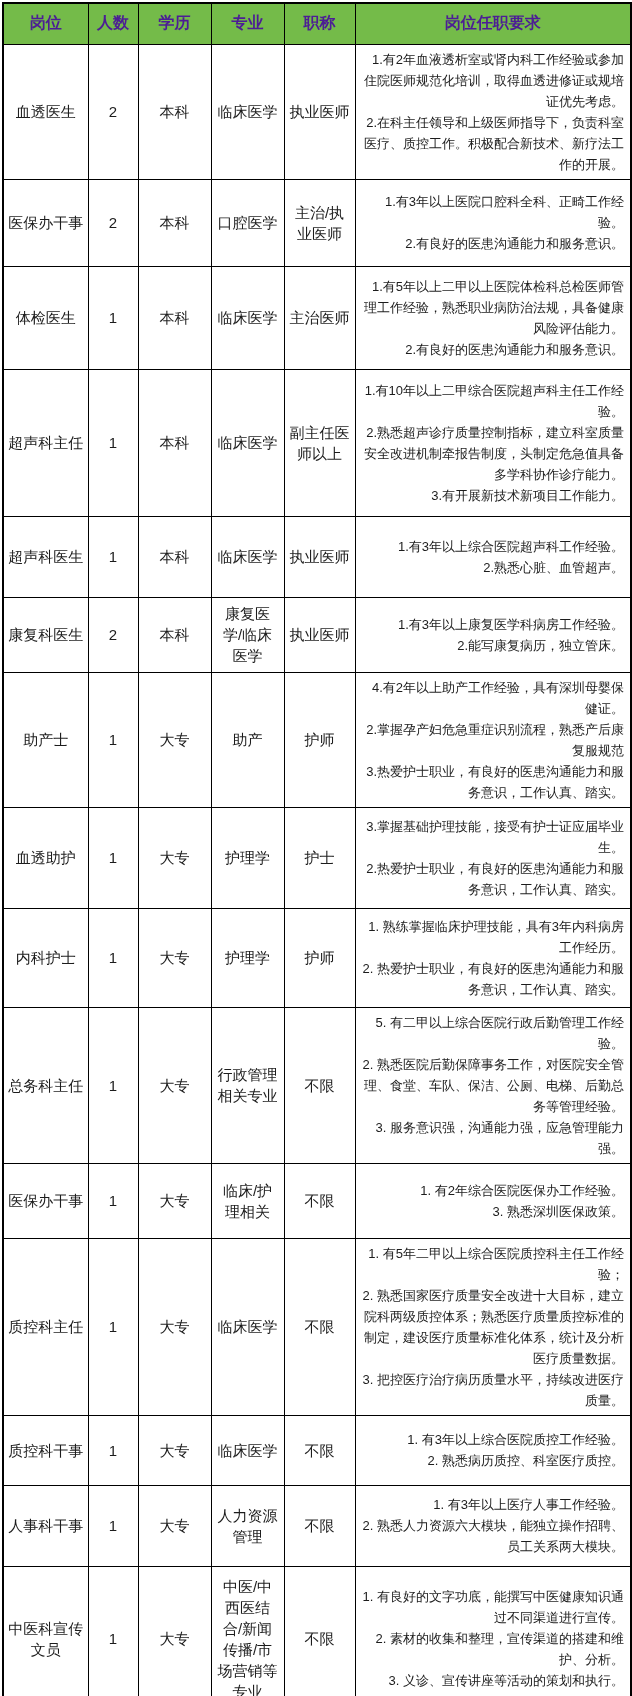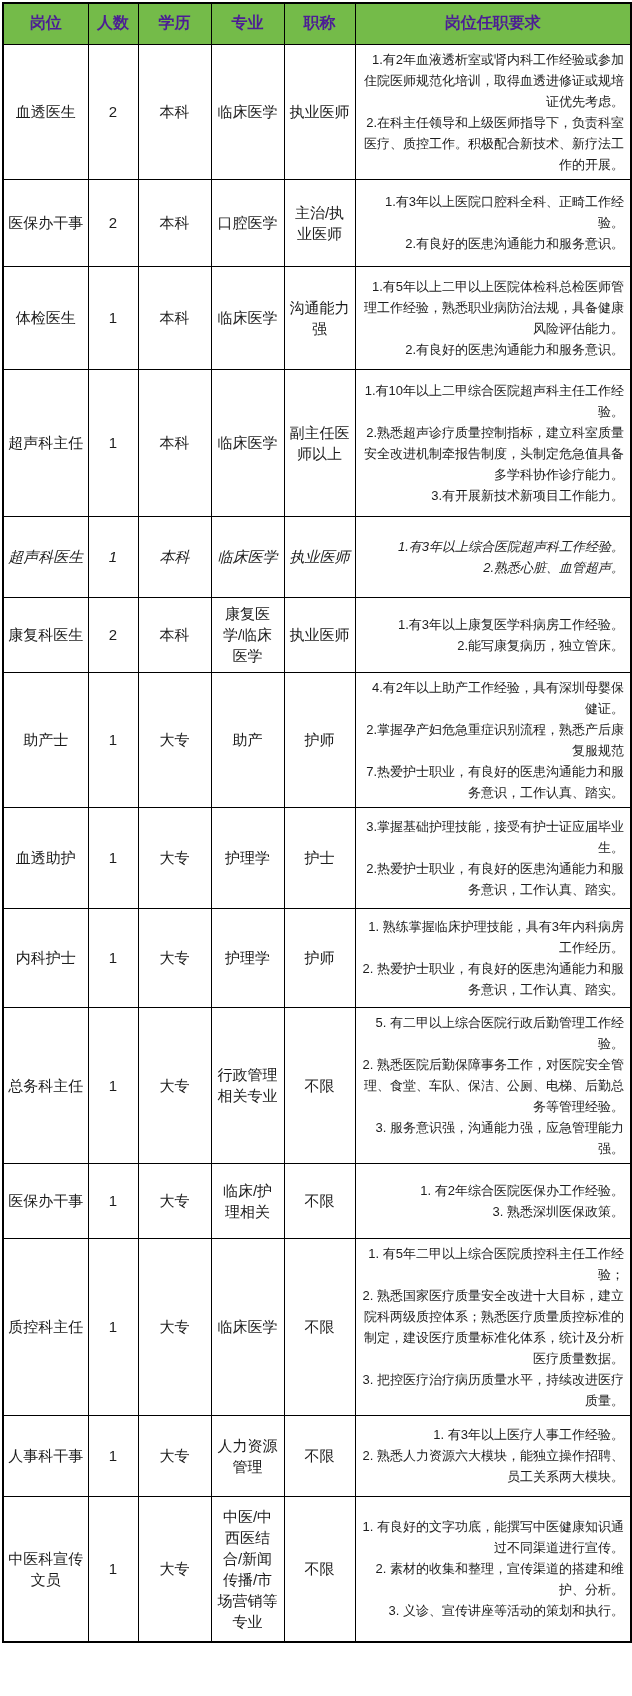--- a/index.html
+++ b/index.html
@@ -105,39 +105,39 @@
           <td class="req-cell">
             <div class="req-item">1.有3年以上医院口腔科全科、正畸工作经验。</div>
             <div class="req-item">2.有良好的医患沟通能力和服务意识。</div>
           </td>
         </tr>
         <tr style="height: 103px;">
           <td>体检医生</td>
           <td>1</td>
           <td>本科</td>
           <td>临床医学</td>
-          <td>沟通能力强</td>
+          <td>主治医师</td>
           <td class="req-cell">
             <div class="req-item">1.有5年以上二甲以上医院体检科总检医师管理工作经验，熟悉职业病防治法规，具备健康风险评估能力。</div>
             <div class="req-item">2.有良好的医患沟通能力和服务意识。</div>
           </td>
         </tr>
         <tr style="height: 147px;">
           <td>超声科主任</td>
           <td>1</td>
           <td>本科</td>
           <td>临床医学</td>
           <td>副主任医师以上</td>
           <td class="req-cell">
             <div class="req-item">1.有10年以上二甲综合医院超声科主任工作经验。</div>
             <div class="req-item">2.熟悉超声诊疗质量控制指标，建立科室质量安全改进机制牵报告制度，头制定危急值具备多学科协作诊疗能力。</div>
             <div class="req-item">3.有开展新技术新项目工作能力。</div>
           </td>
         </tr>
-        <tr style="height: 81px; font-style: italic;">
+        <tr style="height: 81px;">
           <td>超声科医生</td>
           <td>1</td>
           <td>本科</td>
           <td>临床医学</td>
           <td>执业医师</td>
           <td class="req-cell">
             <div class="req-item">1.有3年以上综合医院超声科工作经验。</div>
             <div class="req-item">2.熟悉心脏、血管超声。</div>
           </td>
         </tr>
@@ -154,21 +154,21 @@
         </tr>
         <tr style="height: 134px;">
           <td>助产士</td>
           <td>1</td>
           <td>大专</td>
           <td>助产</td>
           <td>护师</td>
           <td class="req-cell">
             <div class="req-item">4.有2年以上助产工作经验，具有深圳母婴保健证。</div>
             <div class="req-item">2.掌握孕产妇危急重症识别流程，熟悉产后康复服规范</div>
-            <div class="req-item">7.热爱护士职业，有良好的医患沟通能力和服务意识，工作认真、踏实。</div>
+            <div class="req-item">3.热爱护士职业，有良好的医患沟通能力和服务意识，工作认真、踏实。</div>
           </td>
         </tr>
         <tr style="height: 101px;">
           <td>血透助护</td>
           <td>1</td>
           <td>大专</td>
           <td>护理学</td>
           <td>护士</td>
           <td class="req-cell">
             <div class="req-item">3.掌握基础护理技能，接受有护士证应届毕业生。</div>
@@ -212,20 +212,31 @@
         <tr style="height: 165px;">
           <td>质控科主任</td>
           <td>1</td>
           <td>大专</td>
           <td>临床医学</td>
           <td>不限</td>
           <td class="req-cell">
             <div class="req-item">1. 有5年二甲以上综合医院质控科主任工作经验；</div>
             <div class="req-item">2. 熟悉国家医疗质量安全改进十大目标，建立院科两级质控体系；熟悉医疗质量质控标准的制定，建设医疗质量标准化体系，统计及分析医疗质量数据。</div>
             <div class="req-item">3. 把控医疗治疗病历质量水平，持续改进医疗质量。</div>
+          </td>
+        </tr>
+        <tr style="height: 70px;">
+          <td>质控科干事</td>
+          <td>1</td>
+          <td>大专</td>
+          <td>临床医学</td>
+          <td>不限</td>
+          <td class="req-cell">
+            <div class="req-item">1. 有3年以上综合医院质控工作经验。</div>
+            <div class="req-item">2. 熟悉病历质控、科室医疗质控。</div>
           </td>
         </tr>
         <tr style="height: 81px;">
           <td>人事科干事</td>
           <td>1</td>
           <td>大专</td>
           <td>人力资源管理</td>
           <td>不限</td>
           <td class="req-cell">
             <div class="req-item">1. 有3年以上医疗人事工作经验。</div>

